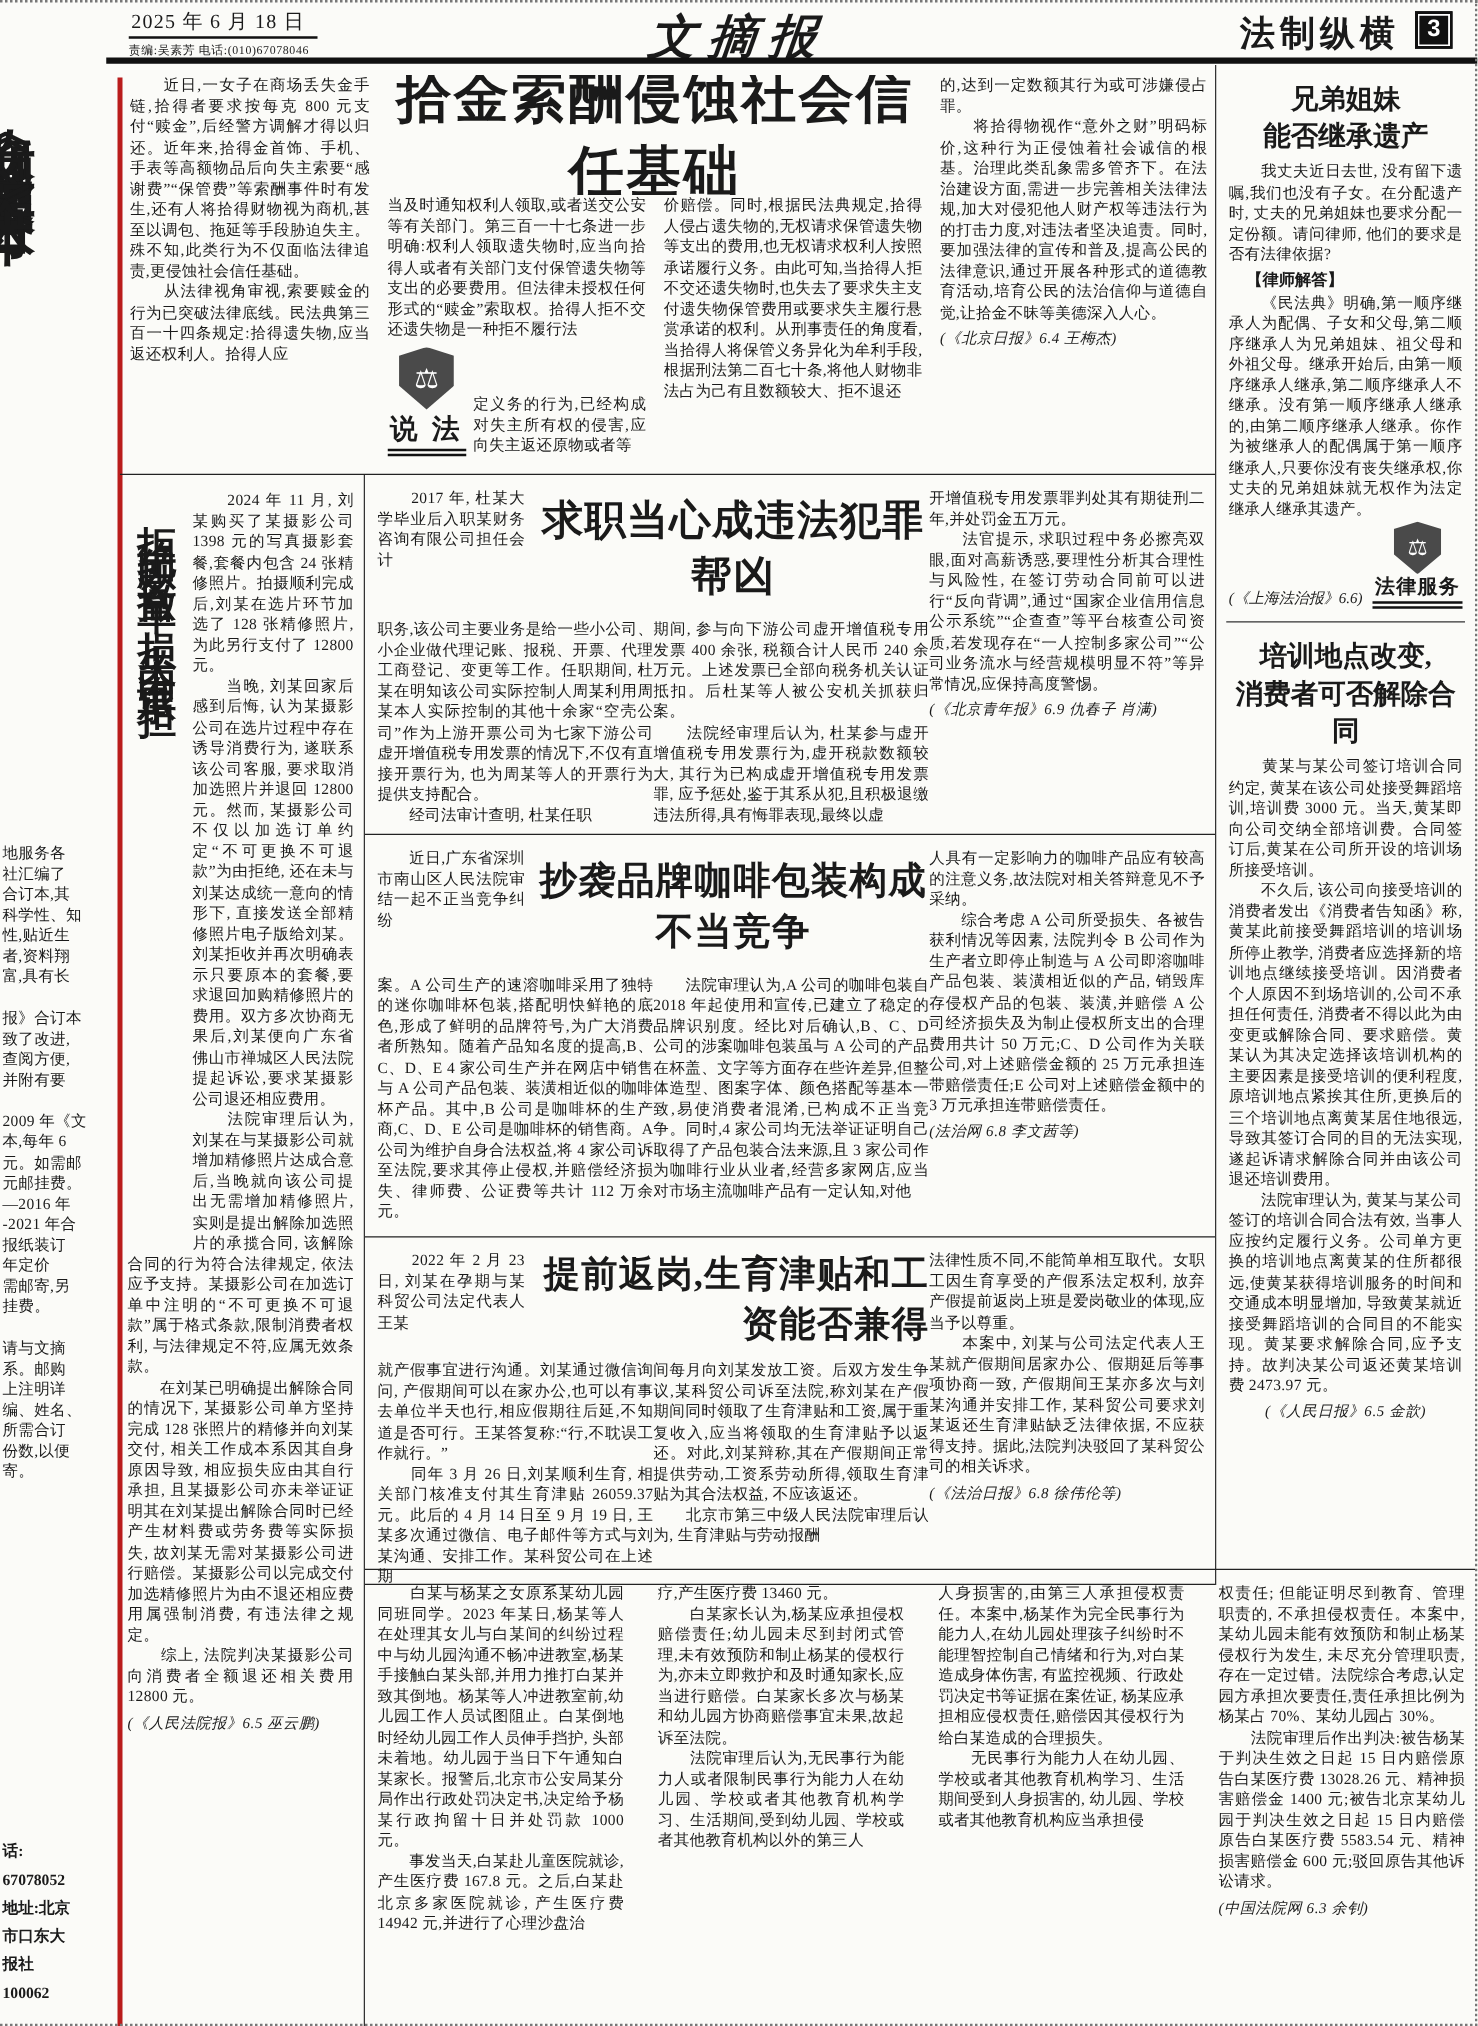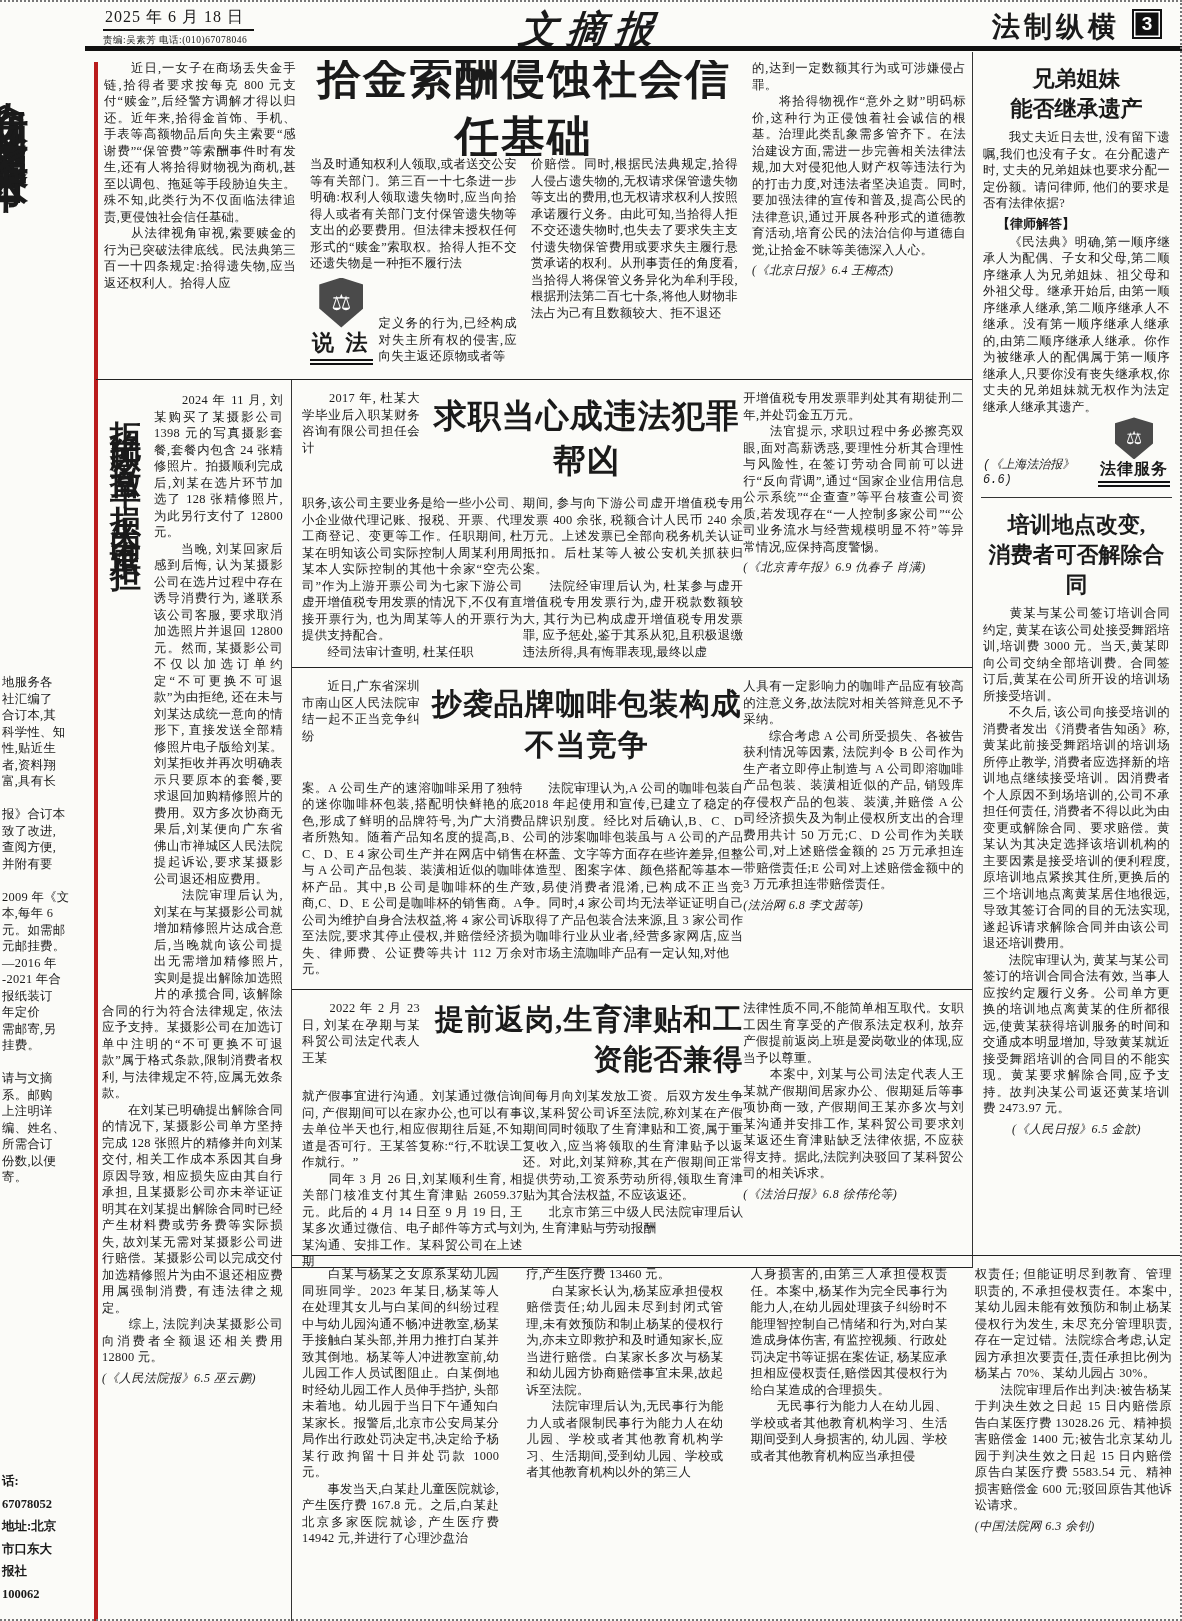--- a/index.html
+++ b/index.html
@@ -66,21 +66,21 @@
   .m-col1{grid-column:1;grid-row:2;}
   .m-col2{grid-column:2;grid-row:2;}
   .m-col3{grid-column:3;grid-row:1/3;}
   
   .rightcol{position:absolute;left:972px;top:52px;width:208px;height:1216px;border-left:1px solid #333;
        box-sizing:border-box;padding:12px 10px 0 10px;overflow:hidden;}
   .r-title{font-size:22px;font-weight:bold;text-align:center;line-height:1.35;white-space:pre-line;margin-bottom:6px;}
   .r-sub{font-weight:bold;font-size:13px;margin:3px 0 1px 14px;}
   .r-divider{border-top:1px solid #333;margin:10px -2px 12px;}
   .r-srcrow{display:flex;align-items:flex-end;justify-content:space-between;margin-top:2px;}
-  .r-source{font-size:12px;font-style:italic;font-family:Liberation Mono, monospace;}
+  .r-source{font-size:12px;font-style:italic;}
   
   .article5{position:absolute;left:292px;top:1255px;width:888px;height:350px;border-top:1px solid #222;
        box-sizing:border-box;padding:10px 8px 0 10px;display:grid;
        grid-template-columns:repeat(4,1fr);column-gap:27px;grid-template-rows:auto 1fr;}
   .a5-col1{grid-column:1;grid-row:1/3;}
   .a5-head{grid-column:2/5;grid-row:1;font-size:32px;letter-spacing:1px;margin-bottom:8px;}
   .a5-col2{grid-column:2;grid-row:2;}
   .a5-col3{grid-column:3;grid-row:2;}
   .a5-col4{grid-column:4;grid-row:2;}
 </style>

